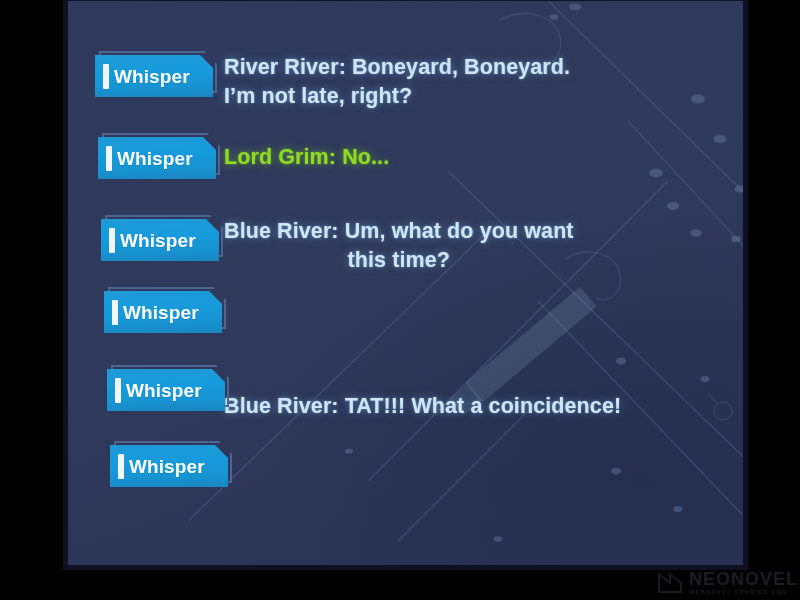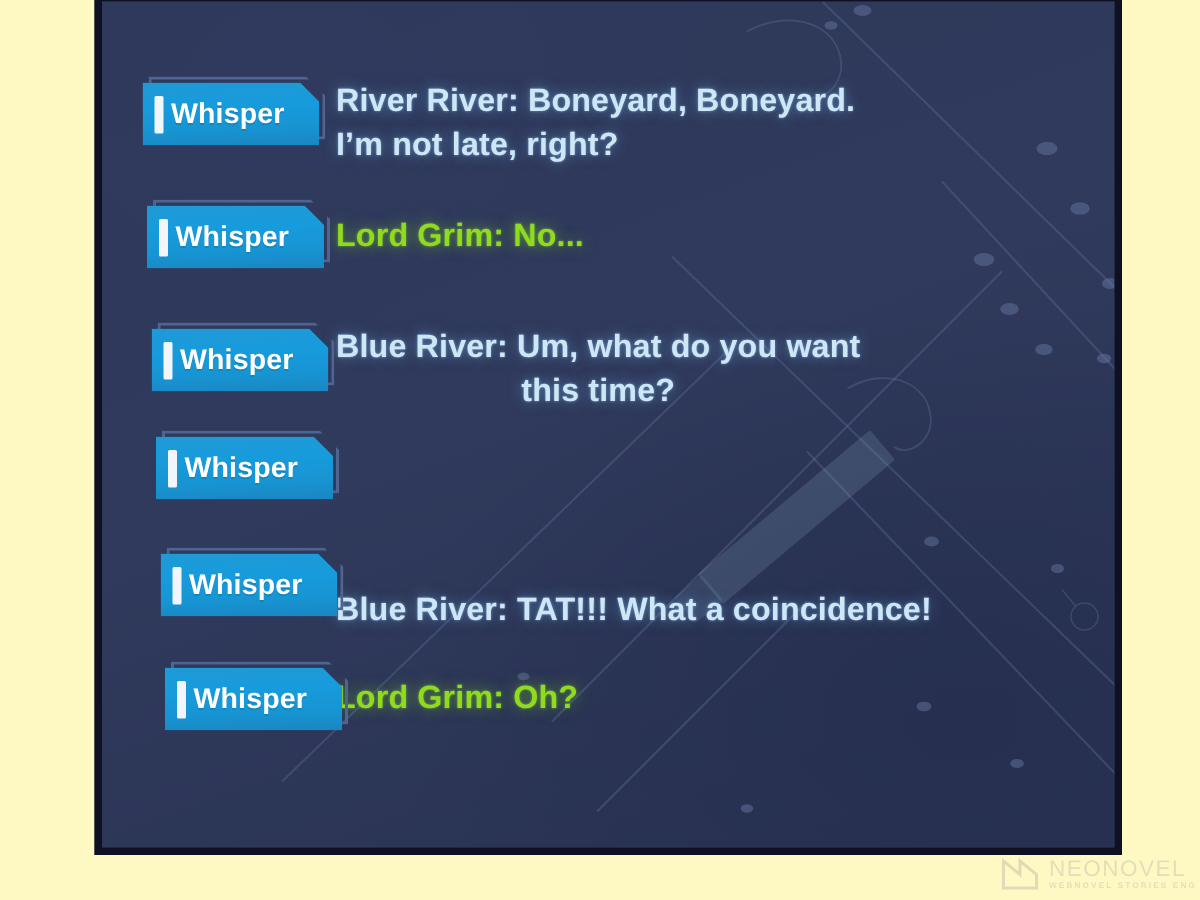--- a/index.html
+++ b/index.html
@@ -11,21 +11,21 @@
     overflow: hidden;
   }
   body {
     font-family: "Liberation Sans", sans-serif;
   }
 
   #stage {
     position: relative;
     width: 800px;
     height: 600px;
-    background: #fef9c3;
+    background: #000000;
   }
 
   
   #panel-frame {
     position: absolute;
     left: 63px;
     top: -4px;
     width: 685px;
     height: 574px;
     border: 5px solid #0d1122;
@@ -153,22 +153,22 @@
     width: 26px;
     height: 26px;
     flex: 0 0 auto;
   }
   #watermark .wm-text {
     display: flex;
     flex-direction: column;
     line-height: 1;
   }
   #watermark .wm-name {
-    font-size: 15px;
-    font-weight: 400;
+    font-size: 18px;
+    font-weight: 700;
     color: #7d8398;
     letter-spacing: 1px;
   }
   #watermark .wm-tag {
     font-size: 5.5px;
     font-weight: 700;
     color: #7d8398;
     letter-spacing: 1.4px;
     margin-top: 2px;
   }
@@ -282,21 +282,20 @@
       </div>
 
       <div class="chat-row" style="left:42px; top:444px;">
         <div class="badge-wrap">
           <div class="badge-outline"></div>
           <div class="badge-fill">
             <div class="badge-bar"></div>
             <span class="badge-label">Whisper</span>
           </div>
         </div>
-        <div class="msg green" style="margin-left:-8px; margin-top:6px;">Lord Grim: Oh?</div>
       </div>
 
     </div>
   </div>
 
   <div id="watermark">
     <svg class="wm-mark" viewBox="0 0 26 26">
       <path d="M2 22 L2 4 L13 13 L13 4 L24 13 L24 22 Z" fill="none" stroke="#6f7589" stroke-width="2"></path>
     </svg>
     <div class="wm-text">

